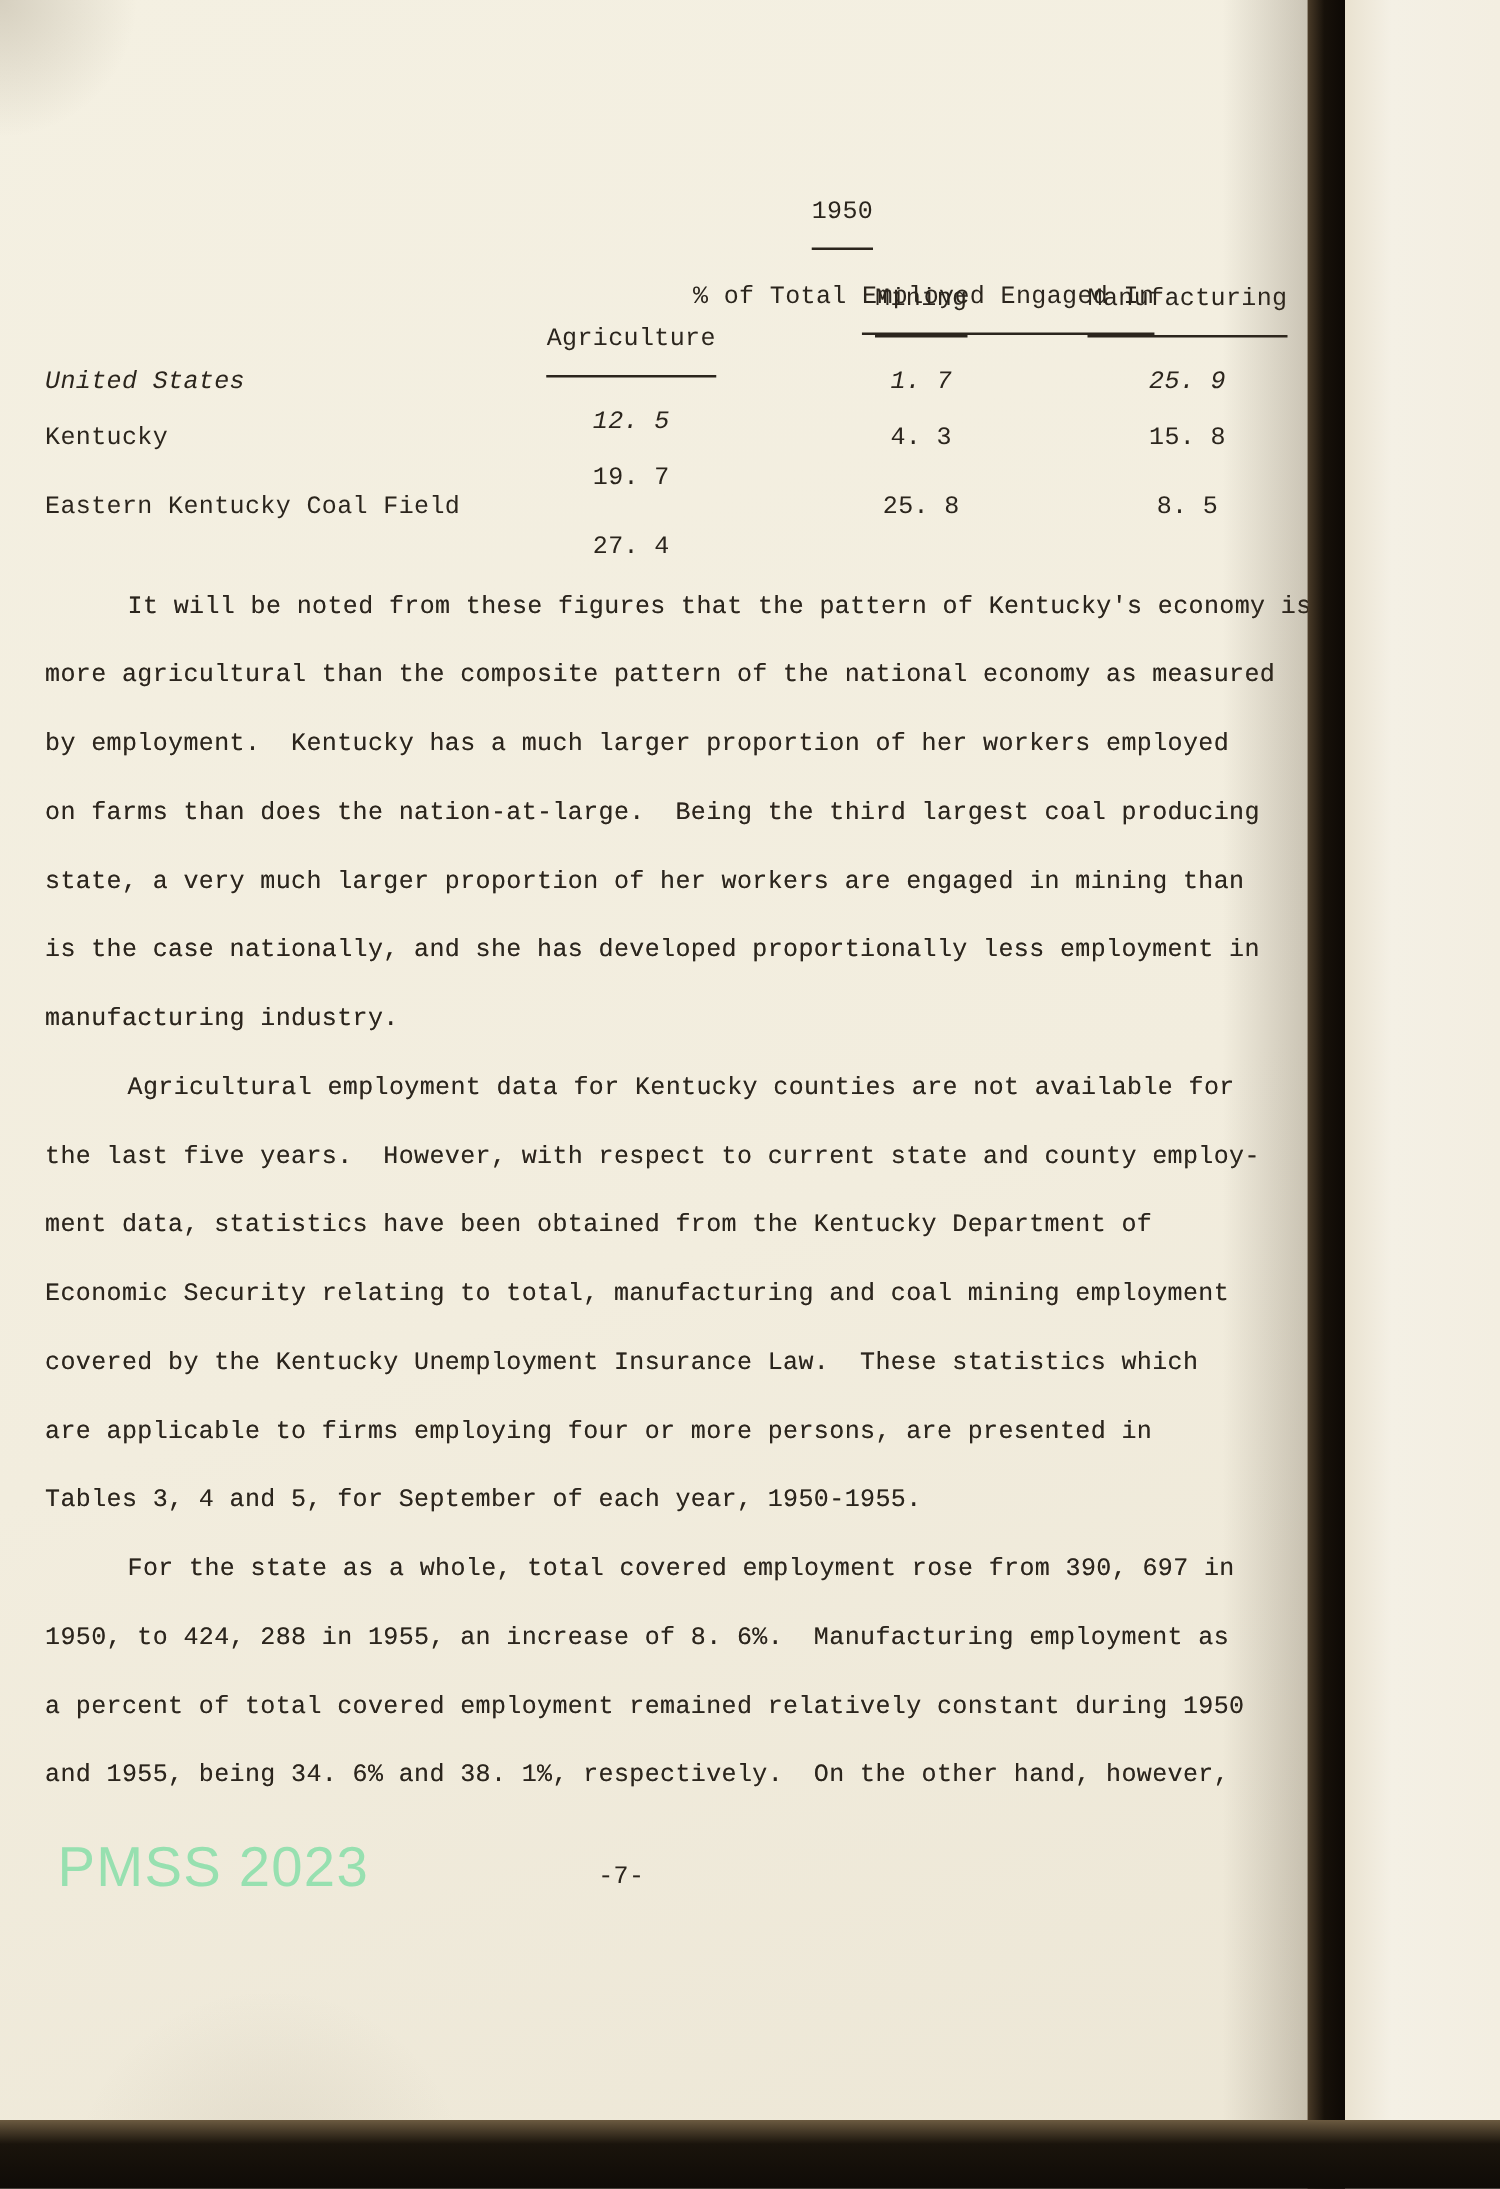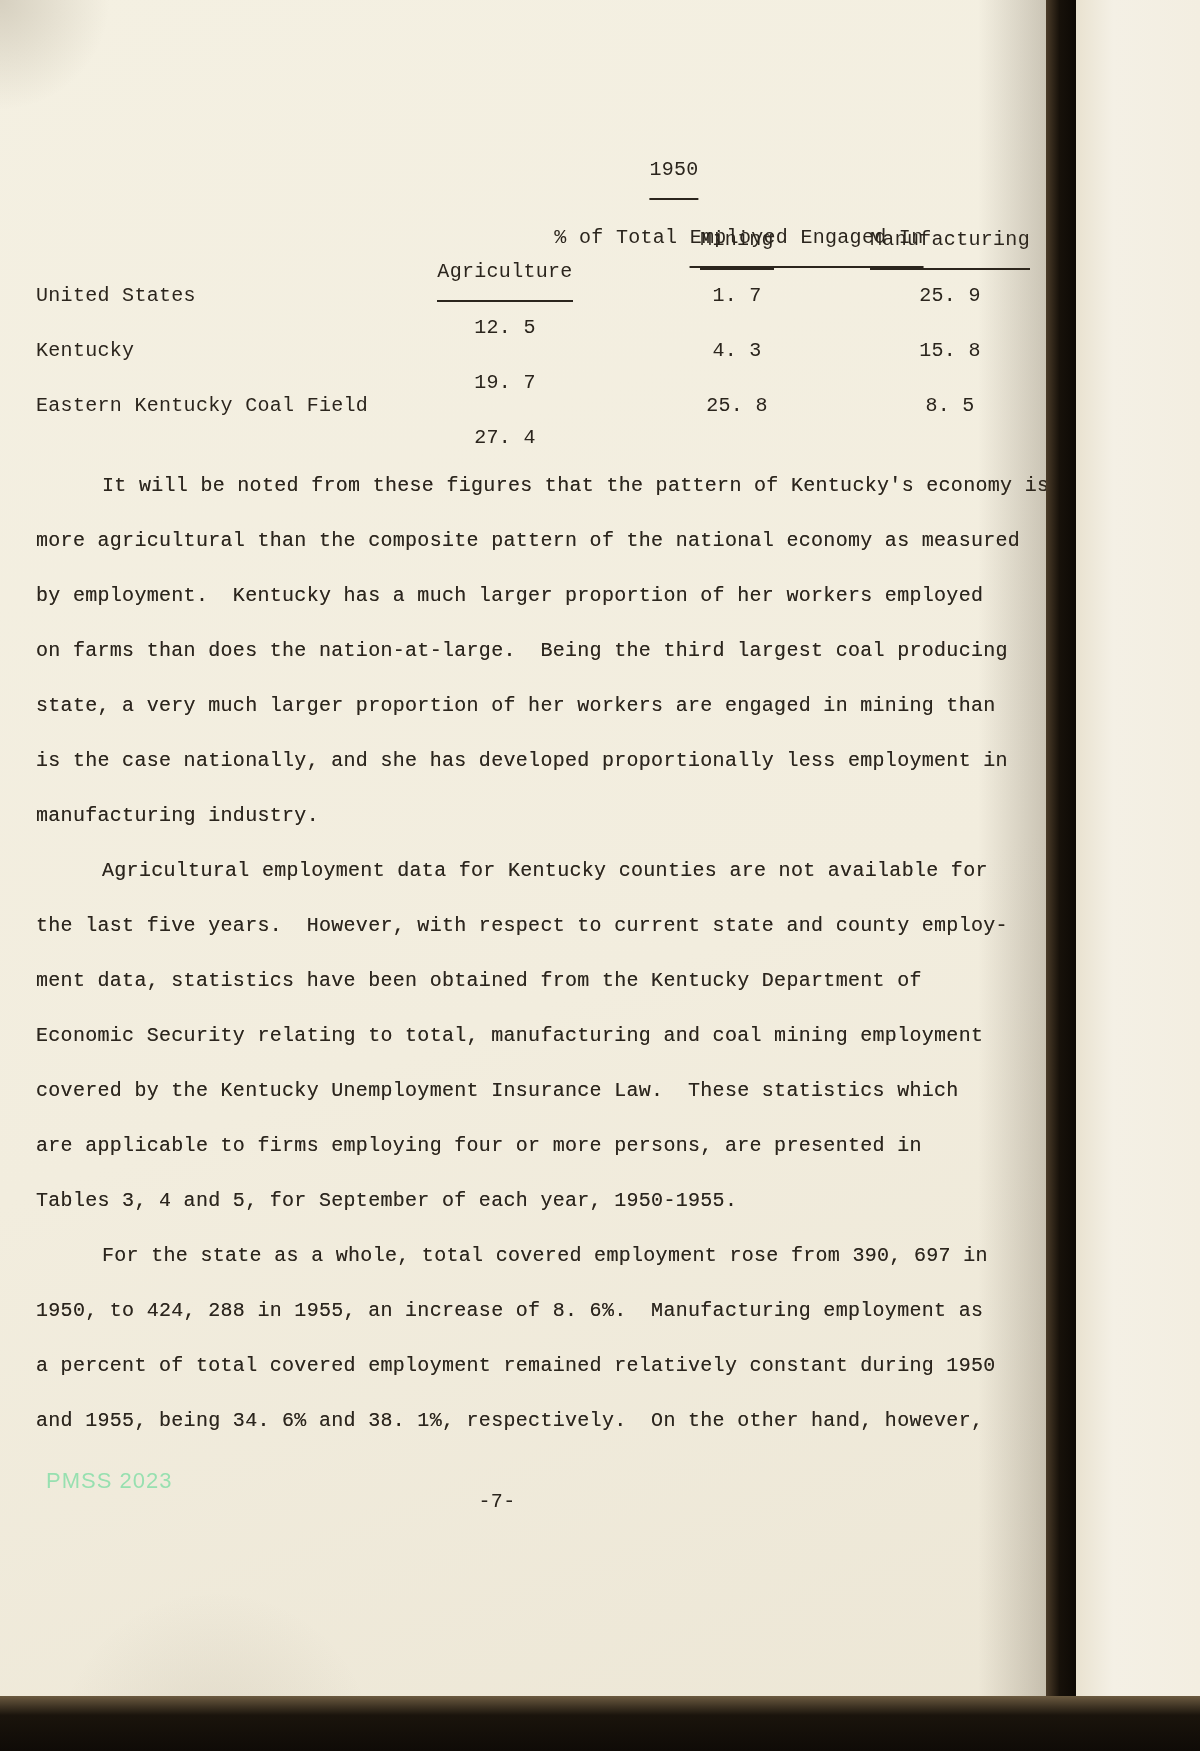--- a/index.html
+++ b/index.html
@@ -44,21 +44,21 @@
   }
   .tbl-subtitle {
     position: absolute;
     left: 666px;
     top: 45px;
     transform: translateX(-50%);
     white-space: pre;
   }
   .t-row { position: absolute; left: 0; width: 1010px; height: 42px; }
   .t-head { top: 70px; }
-  .r1 { top: 126px; }
+  .r1 { top: 136px; font-style: italic; }
   .r2 { top: 181px; }
   .r3 { top: 236px; }
   .t-label { position: absolute; left: 0; white-space: pre; }
   .cell { position: absolute; text-align: center; }
   .c1 { left: 369px; width: 200px; margin-top: 32px; }
   .c2 { left: 601px; width: 200px; }
   .c3 { left: 799px; width: 230px; }
 
   
   .body-text {
@@ -75,21 +75,21 @@
     text-shadow: 0 0 0.5px rgba(43,37,29,0.55);
   }
   .indent { padding-left: 66px; }
 
   
   .watermark {
     position: absolute;
     left: 46px;
     top: 1468px;
     font-family: "Liberation Sans", sans-serif;
-    font-size: 22px;
+    font-size: 45px;
     letter-spacing: 1px;
     color: var(--watermark, #8edfac);
     opacity: 0.9;
   }
   .page-number {
     position: absolute;
     left: 497px;
     top: 1490px;
     transform: translateX(-50%);
     font-size: 20px;

